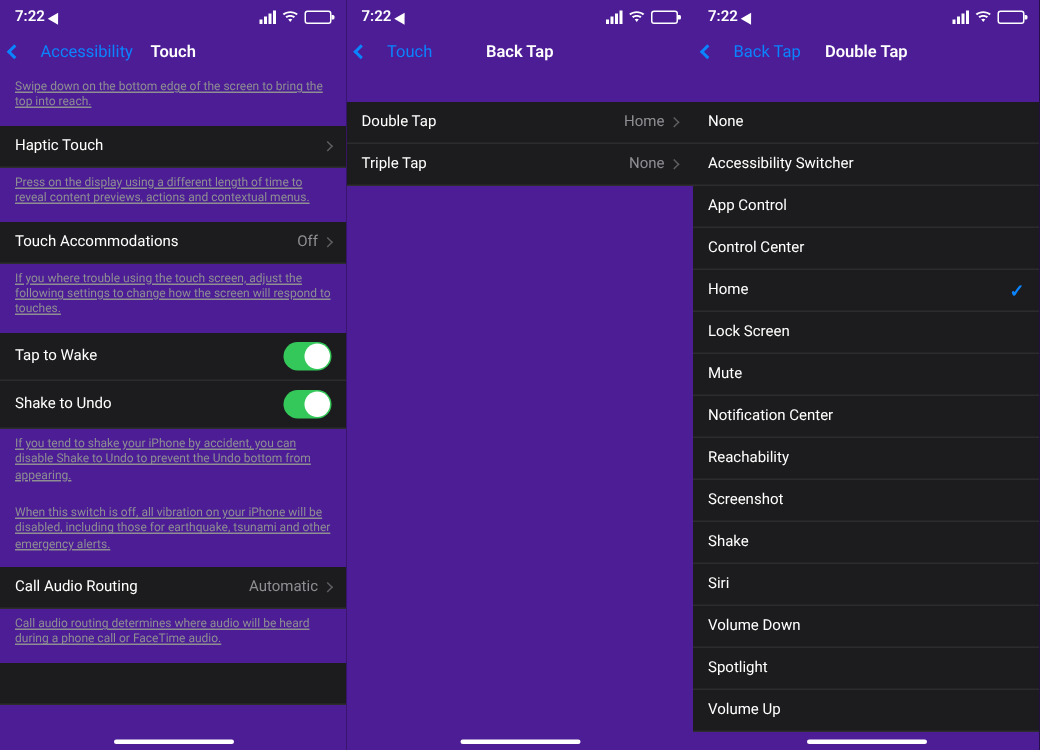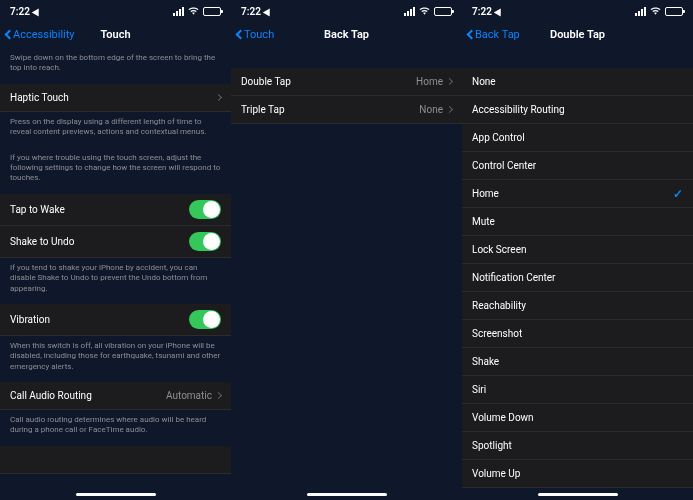--- a/index.html
+++ b/index.html
@@ -7,21 +7,21 @@
     background: #000;
     font-family: -apple-system, BlinkMacSystemFont, "Segoe UI", Roboto, Helvetica, Arial, sans-serif;
     width: 693px;
     height: 500px;
     overflow: hidden;
     display: flex;
   }
   .screen {
     width: 231px;
     height: 500px;
-    background: #0f172a;
+    background: #4c1d95;
     position: relative;
     overflow: hidden;
     color: #fff;
   }
   .status-bar {
     height: 20px;
     display: flex;
     justify-content: space-between;
     align-items: center;
     padding: 2px 10px 0;
@@ -47,40 +47,40 @@
     position: relative;
     padding: 0 8px;
   }
   .back-link {
     position: absolute;
     left: 6px;
     display: flex;
     align-items: center;
     color: #0a84ff;
     font-size: 11px;
-    gap: 0;
+    gap: 14px;
   }
   .chevron-left { width: 7px; height: 7px; border-left: 2px solid #0a84ff; border-bottom: 2px solid #0a84ff; transform: rotate(45deg); }
   .nav-title { color: #fff; font-size: 11px; font-weight: 600; }
 
   .content { position: absolute; top: 48px; left: 0; right: 0; bottom: 0; overflow: hidden; }
   .row {
     background: #1c1c1e;
     min-height: 28px;
     display: flex;
     align-items: center;
     justify-content: space-between;
     padding: 6px 10px;
     font-size: 10px;
     border-bottom: 0.5px solid #2c2c2e;
   }
   .row-label { color: #fff; }
   .row-value { color: #8e8e93; display: flex; align-items: center; gap: 4px; }
   .chevron-right { width: 5px; height: 5px; border-right: 1.5px solid #5e5e63; border-top: 1.5px solid #5e5e63; transform: rotate(45deg); }
-  .footer-text { color: #8e8e93; font-size: 8px; padding: 5px 10px 10px; line-height: 1.3; }
+  .footer-text { color: #8e8e93; font-size: 8px; padding: 5px 10px 10px; line-height: 1.3; text-decoration: underline; }
   .section-header { color: #8e8e93; font-size: 8px; padding: 12px 10px 4px; text-transform: uppercase; }
 
   .toggle { width: 32px; height: 19px; background: #34c759; border-radius: 10px; position: relative; }
   .toggle::after { content: ''; position: absolute; right: 1px; top: 1px; width: 17px; height: 17px; background: #fff; border-radius: 50%; }
 
   .checkmark { color: #0a84ff; font-size: 12px; font-weight: bold; }
 
   .home-indicator { position: absolute; bottom: 4px; left: 50%; transform: translateX(-50%); width: 80px; height: 3px; background: #fff; border-radius: 2px; }
 
   .spacer { height: 20px; }
@@ -118,37 +118,40 @@
     <div class="footer-text">Swipe down on the bottom edge of the screen to bring the top into reach.</div>
 
     <div class="row">
       <span class="row-label">Haptic Touch</span>
       <span class="row-value">
           <span class="chevron-right"></span>
         </span>
     </div>
     <div class="footer-text">Press on the display using a different length of time to reveal content previews, actions and contextual menus.</div>
 
+    <div class="row">
+      <span class="row-label">Touch Accommodations</span>
+      <span class="row-value">
+          <span>Off</span>
+          <span class="chevron-right"></span>
+        </span>
+    </div>
     <div class="footer-text">If you where trouble using the touch screen, adjust the following settings to change how the screen will respond to touches.</div>
 
     <div class="row">
       <span class="row-label">Tap to Wake</span>
       <span class="toggle"></span>
     </div>
 
     <div class="row">
       <span class="row-label">Shake to Undo</span>
       <span class="toggle"></span>
     </div>
     <div class="footer-text">If you tend to shake your iPhone by accident, you can disable Shake to Undo to prevent the Undo bottom from appearing.</div>
 
-    <div class="row">
-      <span class="row-label">Vibration</span>
-      <span class="toggle"></span>
-    </div>
     <div class="footer-text">When this switch is off, all vibration on your iPhone will be disabled, including those for earthquake, tsunami and other emergency alerts.</div>
 
     <div class="row">
       <span class="row-label">Call Audio Routing</span>
       <span class="row-value">
           <span>Automatic</span>
           <span class="chevron-right"></span>
         </span>
     </div>
     <div class="footer-text">Call audio routing determines where audio will be heard during a phone call or FaceTime audio.</div>
@@ -234,37 +237,37 @@
     </div>
     <div class="nav-title">Double Tap</div>
   </div>
   <div class="content">
     <div class="spacer"></div>
     <div id="options-list">
         <div class="row">
           <span class="row-label">None</span>
         </div>
         <div class="row">
-          <span class="row-label">Accessibility Routing</span>
+          <span class="row-label">Accessibility Switcher</span>
         </div>
         <div class="row">
           <span class="row-label">App Control</span>
         </div>
         <div class="row">
           <span class="row-label">Control Center</span>
         </div>
         <div class="row">
           <span class="row-label">Home</span>
           <span class="checkmark">✓</span>
         </div>
         <div class="row">
+          <span class="row-label">Lock Screen</span>
+        </div>
+        <div class="row">
           <span class="row-label">Mute</span>
-        </div>
-        <div class="row">
-          <span class="row-label">Lock Screen</span>
         </div>
         <div class="row">
           <span class="row-label">Notification Center</span>
         </div>
         <div class="row">
           <span class="row-label">Reachability</span>
         </div>
         <div class="row">
           <span class="row-label">Screenshot</span>
         </div>

